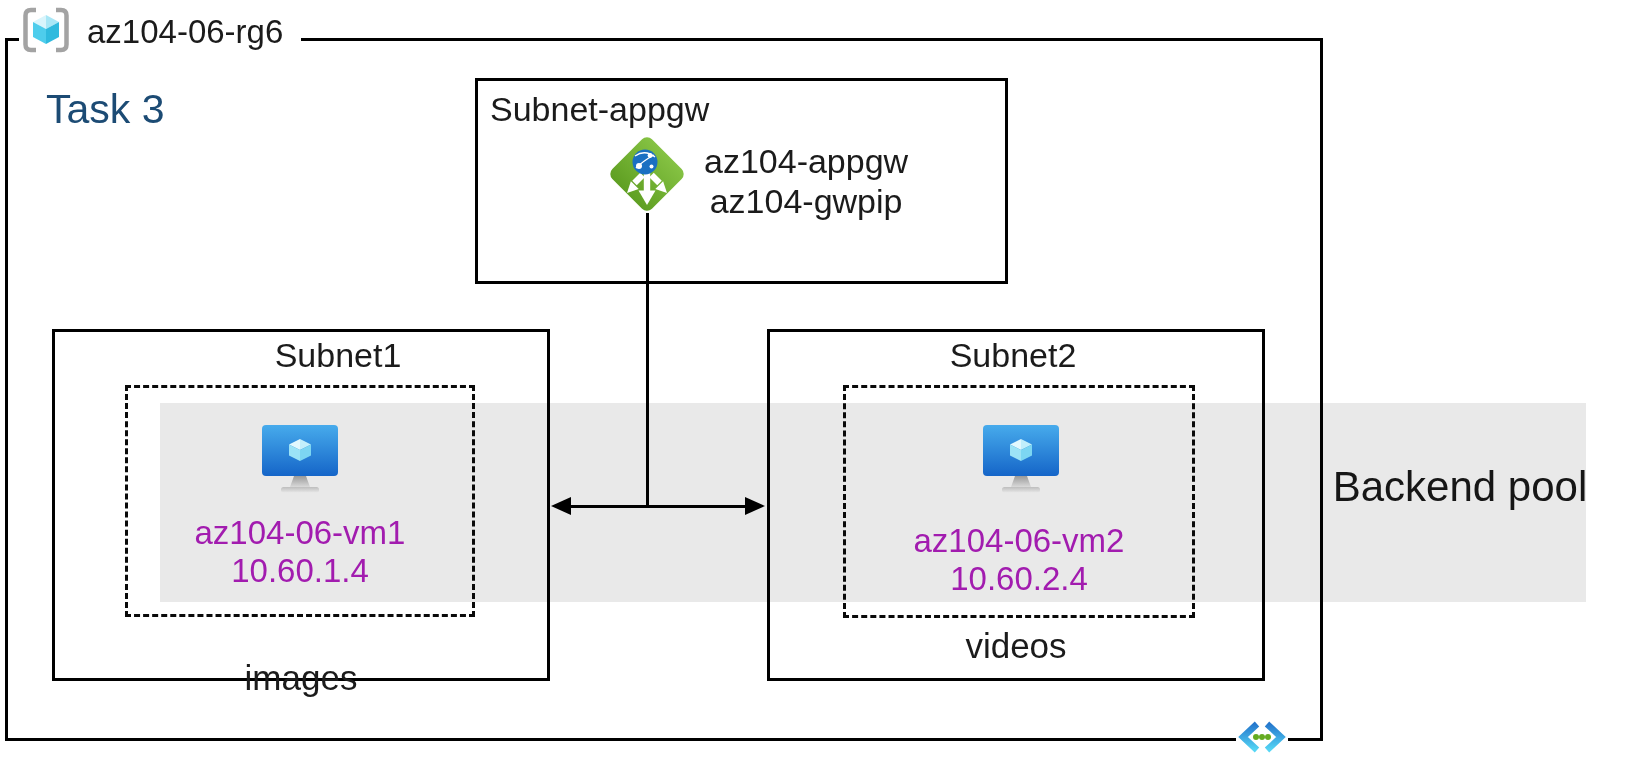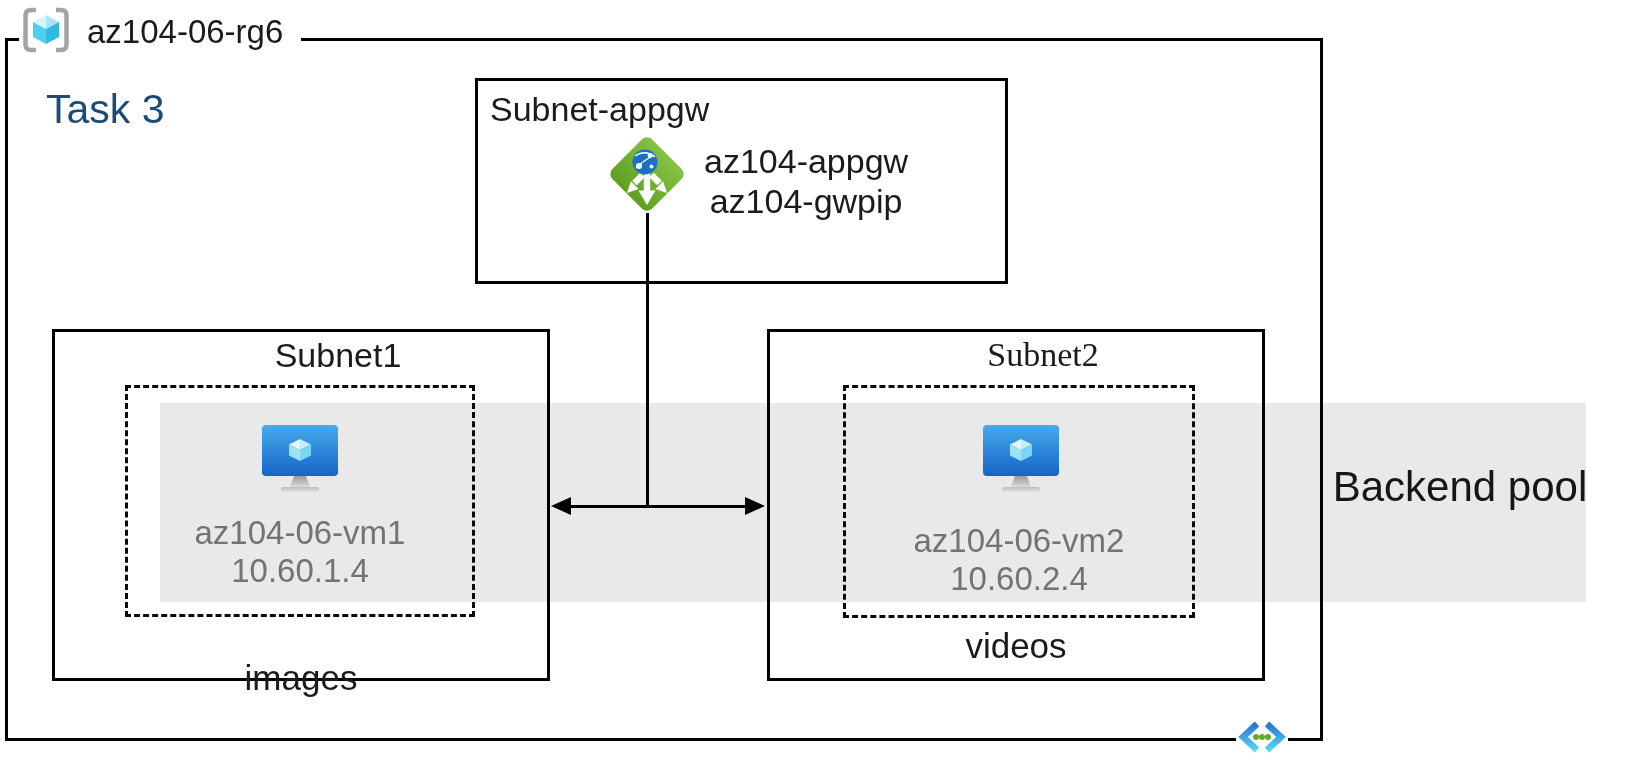--- a/index.html
+++ b/index.html
@@ -9,21 +9,21 @@
   }
   .abs{position:absolute;}
   .box{position:absolute;border:3px solid #000;background:transparent;box-sizing:border-box;}
   .dashedbox{position:absolute;border:3px dashed #0a0a0a;background:transparent;box-sizing:border-box;}
   .band{position:absolute;background:#e9e9e9;}
   .lbl{position:absolute;white-space:nowrap;}
   .center{text-align:center;}
   .rg-label{font-size:33px;color:#1b1b1b;}
   .task{font-size:41px;font-weight:normal;color:#1c4b74;}
   .subnet-title{font-size:34px;color:#1b1b1b;text-align:center;}
-  .vm-text{font-size:33px;line-height:38px;color:#737373;text-align:center;}
+  .vm-text{font-size:33px;line-height:38px;color:#a21caf;text-align:center;}
   .store-label{font-size:35px;color:#1b1b1b;text-align:center;}
   .appgw-text{font-size:34px;line-height:40px;color:#1b1b1b;text-align:center;}
   .backend{font-size:42px;color:#161616;text-align:center;}
   .line{position:absolute;background:#000;}
   .tri-left{position:absolute;width:0;height:0;border-top:9.5px solid transparent;border-bottom:9.5px solid transparent;border-right:20px solid #000;}
   .tri-right{position:absolute;width:0;height:0;border-top:9.5px solid transparent;border-bottom:9.5px solid transparent;border-left:20px solid #000;}
   .patch{position:absolute;background:#fff;}
   svg{display:block;}
 </style>
 </head>
@@ -129,21 +129,21 @@
     </svg>
   </div>
 
   <div class="abs vm-text" style="left:125px;top:514px;width:350px;">
     <div>az104-06-vm1</div>
     <div>10.60.1.4</div>
   </div>
   <div class="abs store-label" style="left:52px;top:626px;width:498px;margin-top:32px;">images</div>
 
   <div class="box" style="left:767px;top:329px;width:498px;height:352px;"></div>
-  <div class="lbl subnet-title center" style="left:794px;top:336px;width:498px;font-family:Liberation Serif, serif;">Subnet2</div>
+  <div class="lbl subnet-title center" style="left:764px;top:336px;width:498px;">Subnet2</div>
   <div class="dashedbox" style="left:843px;top:385px;width:352px;height:233px;"></div>
 
   <div class="abs" style="left:982px;top:424px;">
     <svg width="78" height="70" viewBox="0 0 78 70">
       <rect x="1" y="1" width="76" height="51" rx="4" fill="url(#vmscr)"></rect>
       <polygon points="39,15 28,20.5 39,26" fill="#e2f8fe"></polygon>
       <polygon points="39,15 50,20.5 39,26" fill="#c2effb"></polygon>
       <polygon points="28,20.5 39,26 39,37 28,31.5" fill="#9ce3f6"></polygon>
       <polygon points="50,20.5 39,26 39,37 50,31.5" fill="#7cd6f2"></polygon>
       <polygon points="33,52 45,52 49,63 29,63" fill="url(#vmstand)"></polygon>

